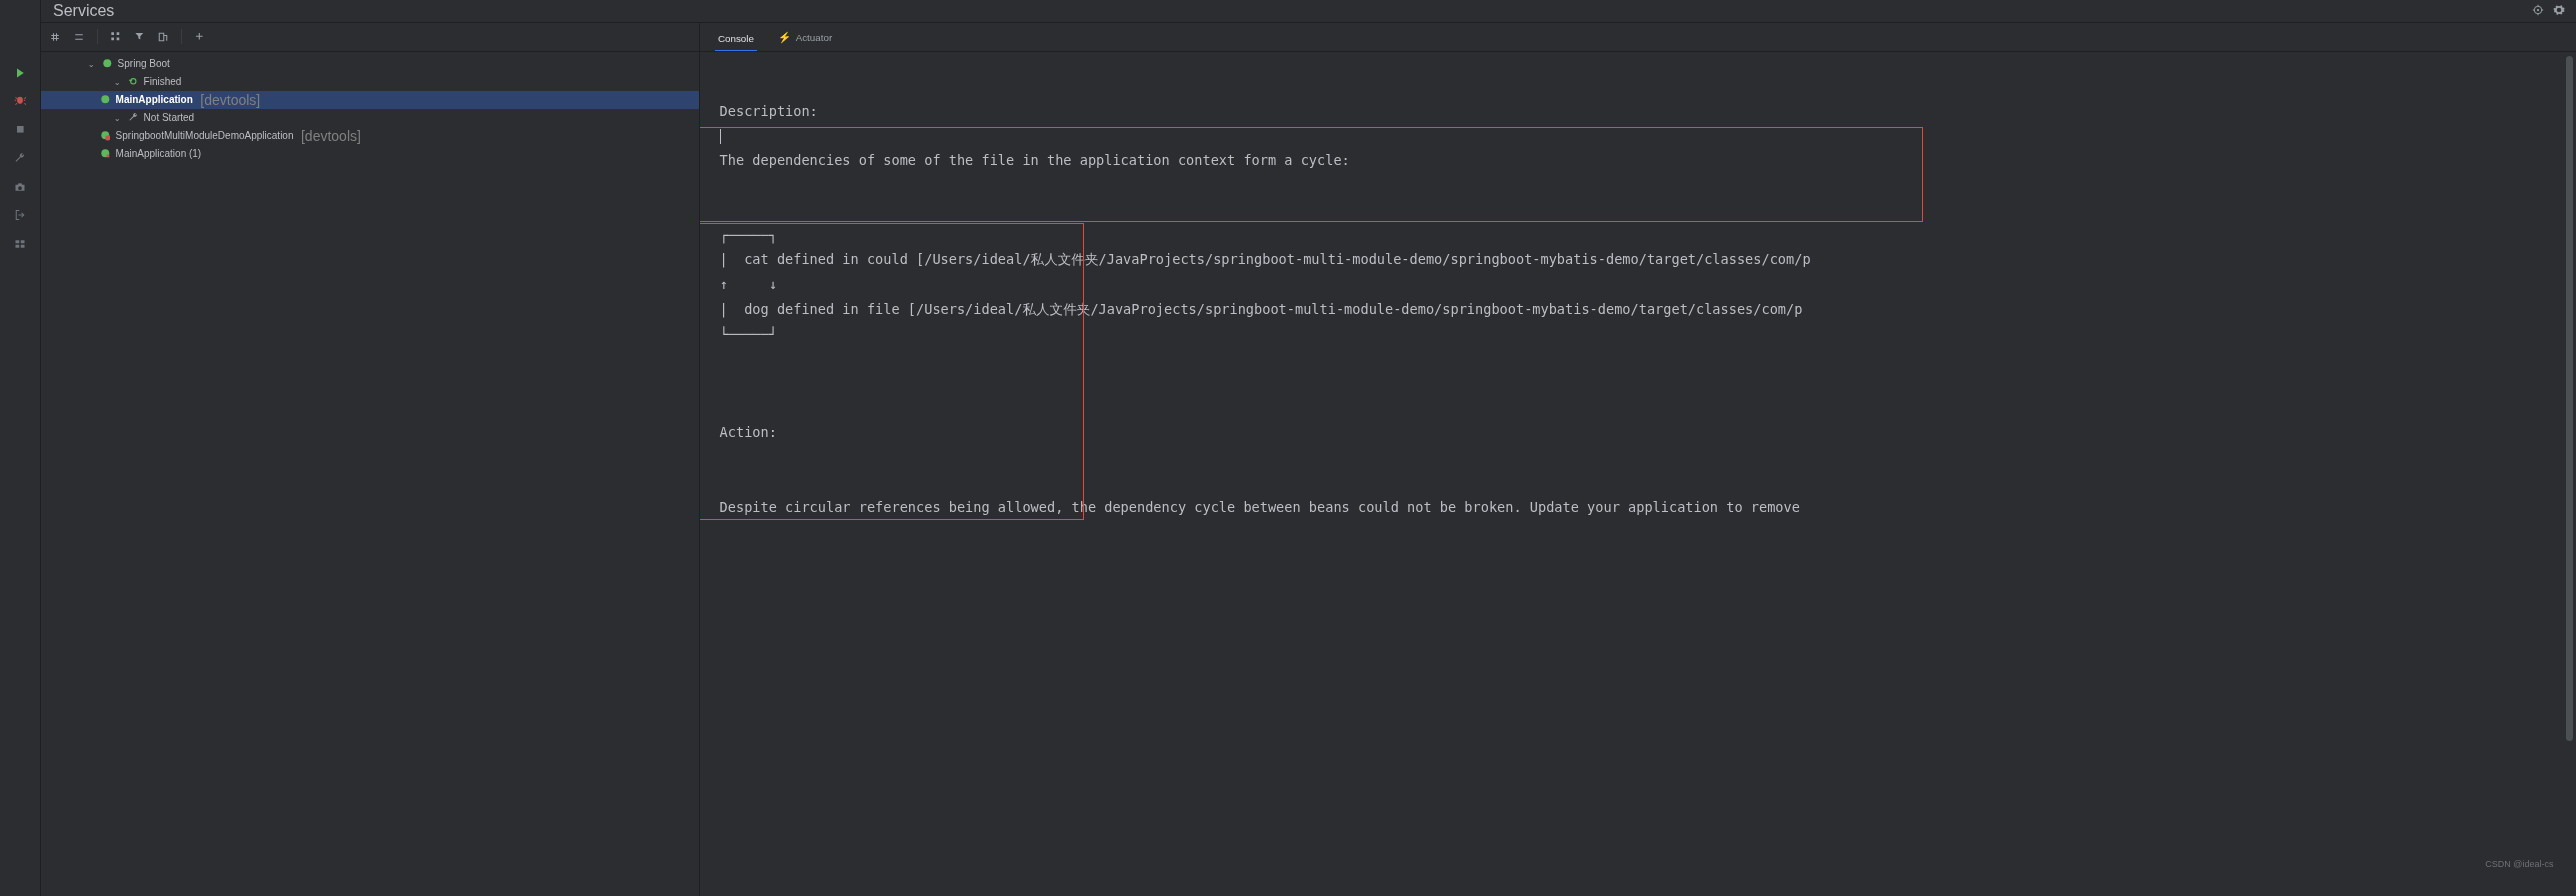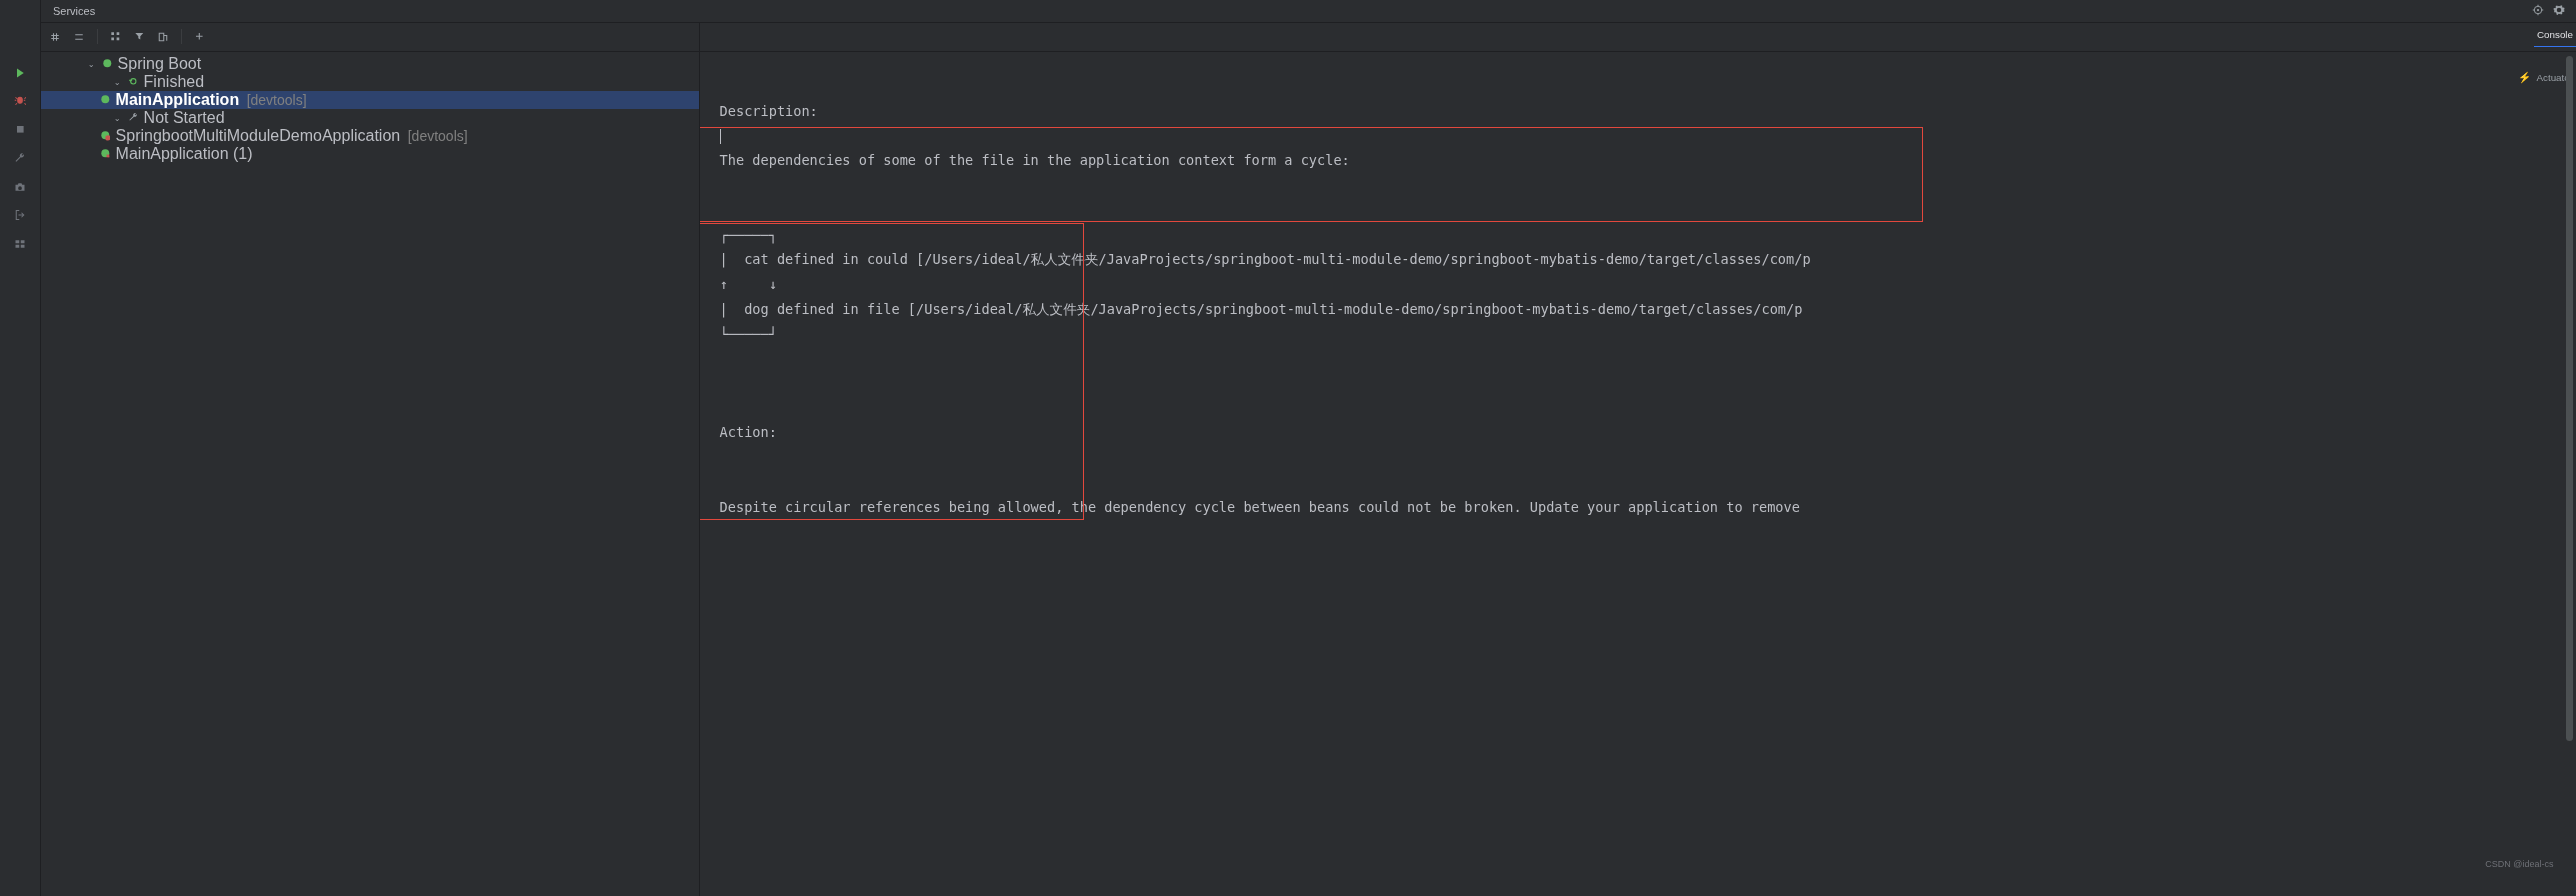--- a/index.html
+++ b/index.html
@@ -41,21 +41,21 @@
   }
   .title-bar {
     height: 22.6px;
     display: flex;
     align-items: center;
     justify-content: space-between;
     padding: 0 10.6px 0 12px;
     background: #2b2d30;
     border-bottom: 0.8px solid #1e1f22;
   }
-  .title-text { color: #bcbec4; font-size: 11px; }
+  .title-text { color: #bcbec4; font-size: 16px; }
   .title-actions { display: flex; gap: 9px; color: #9aa0a6; }
   .title-actions .ic { cursor: pointer; }
   .body {
     flex: 1;
     display: flex;
     min-height: 0;
   }
   .tree-pane {
     width: 659px;
     flex: none;
@@ -86,40 +86,39 @@
     align-items: center;
     gap: 4.5px;
     padding-left: 6px;
     cursor: pointer;
   }
   .tree-row.selected {
     background: #2e436e;
   }
   .tree-row .chev { width: 10.6px; color: #9aa0a6; text-align:center; font-size:8.3px; }
   .tree-row .ic { width: 12px; height:12px; display:flex; align-items:center; justify-content:center; }
-  .tree-row .lbl { color: #bcbec4; font-size:16px; white-space:nowrap; }
+  .tree-row .lbl { color: #bcbec4; font-size:10px; white-space:nowrap; }
   .tree-row.selected .lbl { color: #fff; font-weight:600; }
   .tree-row .suffix { color: #808080; margin-left:3px; font-size:14px; }
   .indent-1 { padding-left: 45px; }
   .indent-2 { padding-left: 71px; }
   .indent-3 { padding-left: 43px; }
   .console-pane {
     flex: 1;
     display: flex;
     flex-direction: column;
     min-width: 0;
   }
   .tabs {
     height: 29px;
     display: flex;
     align-items: flex-end;
     padding-left: 15px;
     gap: 18px;
     border-bottom: 0.8px solid #1e1f22;
-    flex-direction: column;
   }
   .tab {
     padding: 6px 3px;
     color: #9aa0a6;
     cursor: pointer;
     display: flex;
     align-items: center;
     gap: 4.5px;
     border-bottom: 1.5px solid transparent;
   }

